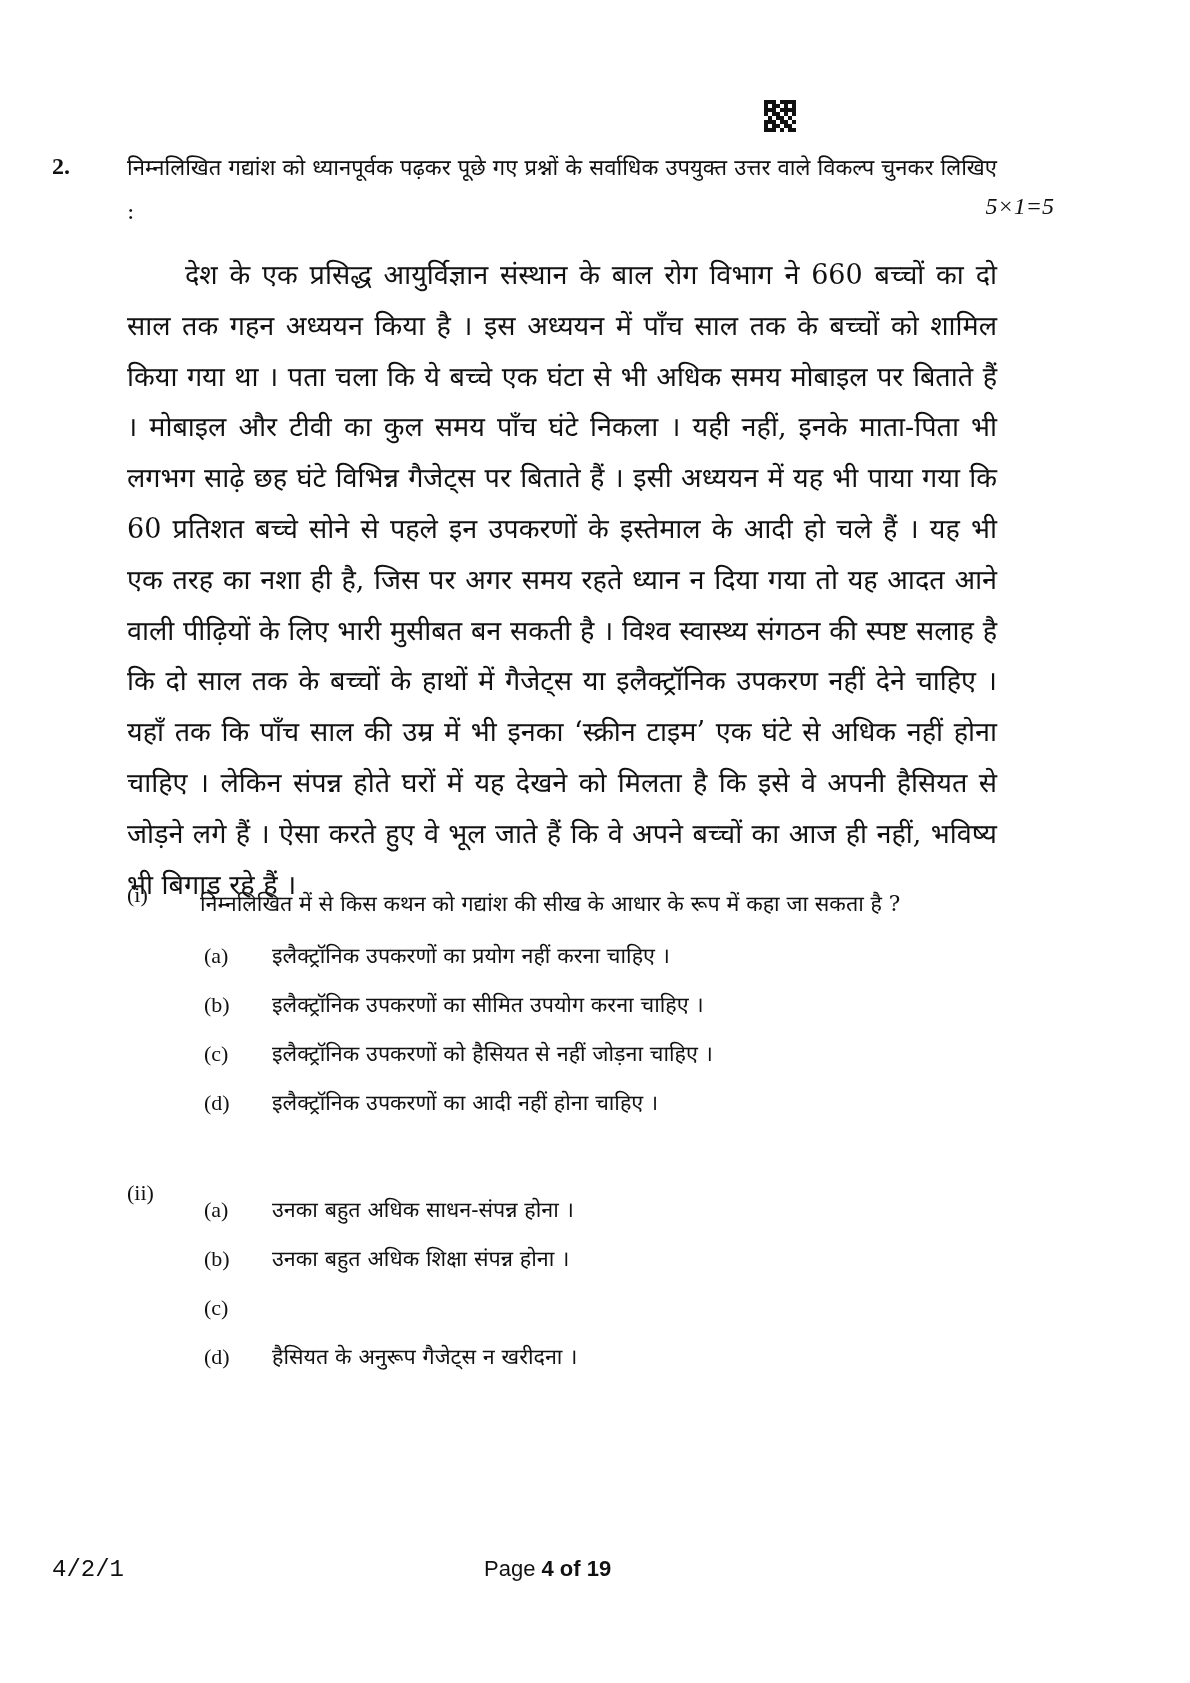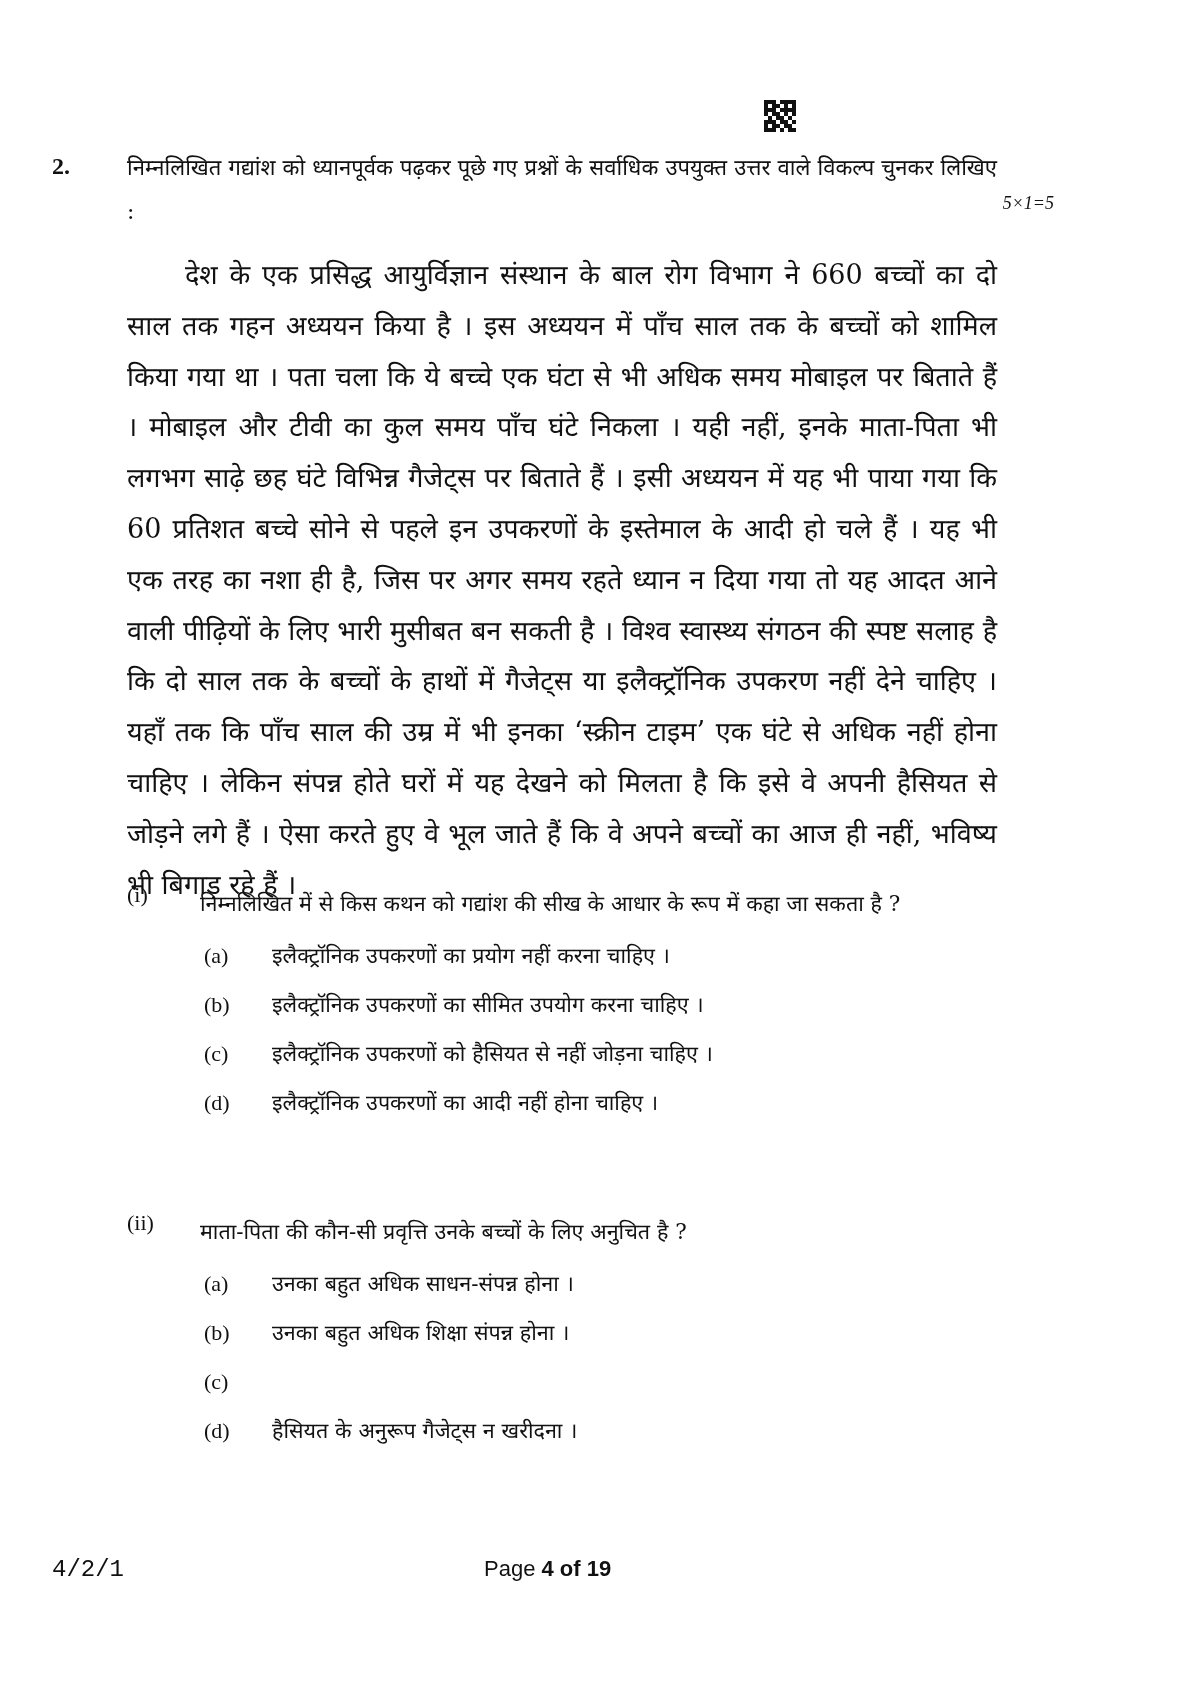--- a/index.html
+++ b/index.html
@@ -15,21 +15,21 @@
   .qr .b { background: #111; }
   .qnum {
     position: absolute; left: 52px; top: 153px; font-weight: bold; font-size: 24px;
     font-family: "Liberation Serif", serif;
   }
   .instr {
     position: absolute; left: 127px; top: 146px; width: 870px;
     font-size: 22px; line-height: 44px; text-align: justify; text-align-last: left;
   }
   .marks {
-    position: absolute; right: 136px; top: 193px; font-style: italic; font-size: 18px;
+    position: absolute; right: 136px; top: 193px; font-style: italic; font-size: 24px;
     font-family: "Liberation Serif", serif;
     text-align: right;
   }
   .passage {
     position: absolute; left: 127px; top: 250px; width: 870px;
     font-size: 27px; line-height: 50.8px; text-align: justify;
   }
   .passage p { margin: 0; text-indent: 58px; text-align: justify; }
   .question { position: absolute; left: 127px; width: 870px; font-size: 21.5px; }
   .q-label { position: absolute; left: 0; top: 0; font-family: "Liberation Serif", serif; font-size: 22px; }
@@ -141,23 +141,22 @@
   <div class="opt">
     <span class="opt-label">(c)</span>
     <span class="opt-text">इलैक्ट्रॉनिक उपकरणों को हैसियत से नहीं जोड़ना चाहिए ।</span>
   </div>
   <div class="opt">
     <span class="opt-label">(d)</span>
     <span class="opt-text">इलैक्ट्रॉनिक उपकरणों का आदी नहीं होना चाहिए ।</span>
   </div>
 </div>
 
-<div class="question" style="top:1180px;margin-top:30px;">
+<div class="question" style="top:1180px;">
   <span class="q-label">(ii)</span>
-  <div class="q-text">माता-पिता की कौन-सी प्रवृत्ति उनके बच्चों के लिए अनुचित है ?</div>
   <div style="height:8px"></div>
   <div class="opt">
     <span class="opt-label">(a)</span>
     <span class="opt-text">उनका बहुत अधिक साधन-संपन्न होना ।</span>
   </div>
   <div class="opt">
     <span class="opt-label">(b)</span>
     <span class="opt-text">उनका बहुत अधिक शिक्षा संपन्न होना ।</span>
   </div>
   <div class="opt">

